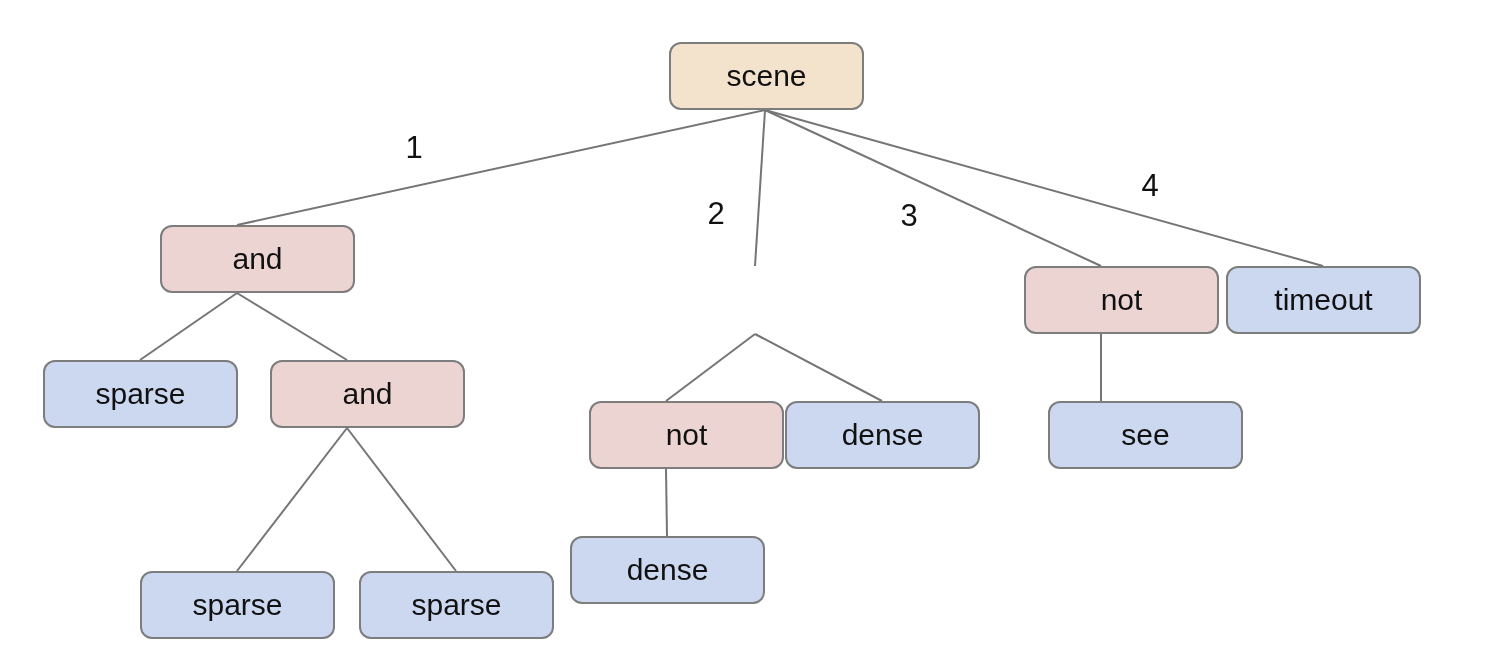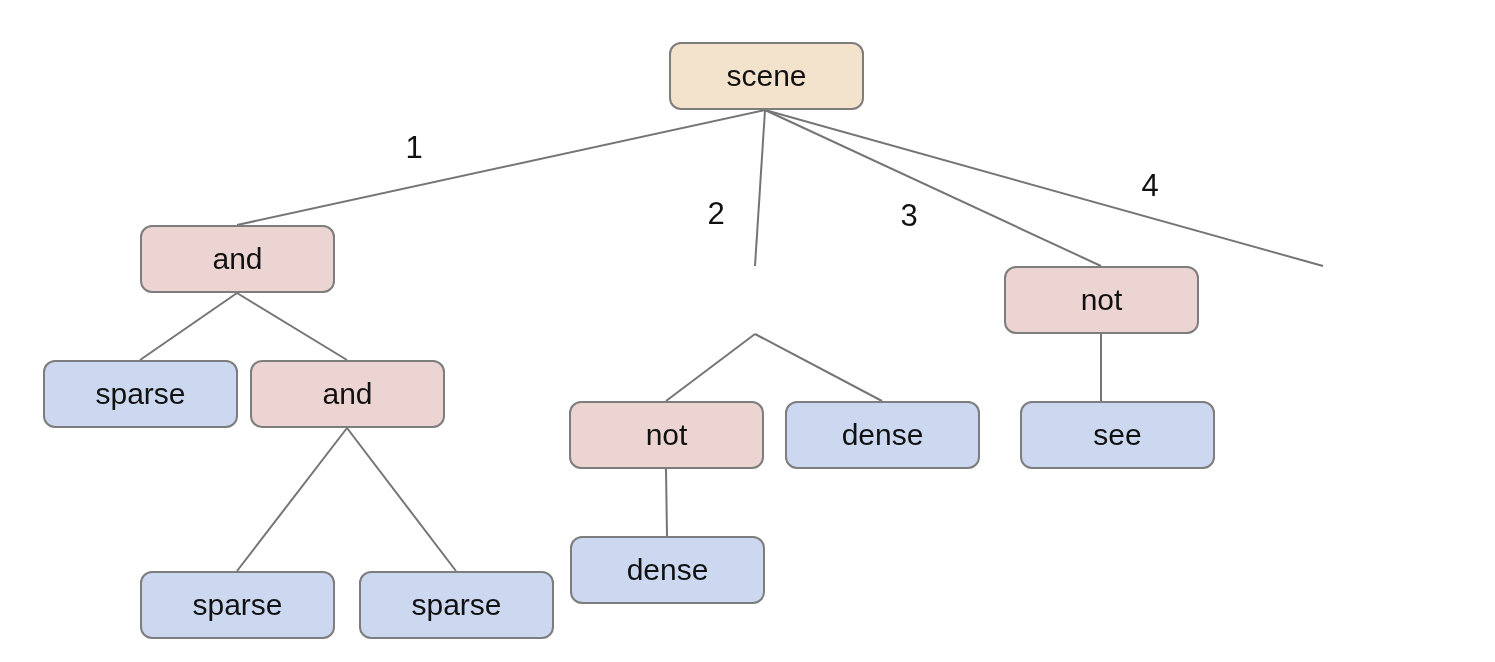--- a/index.html
+++ b/index.html
@@ -33,21 +33,21 @@
     border: 2px solid var(--node-border, #7d7d7d);
     border-radius: 12px;
     display: flex;
     align-items: center;
     justify-content: center;
     font-size: 30px;
     color: var(--text-color, #111111);
     line-height: 1;
   }
   .node.root     { background: var(--root-fill, #f3e3cd); text-align: center; }
-  .node.operator { background: var(--operator-fill, #ecd4d2); }
+  .node.operator { background: var(--operator-fill, #ecd4d2); margin-left: 20px; }
   .node.leaf     { background: var(--leaf-fill, #ccd7f0); }
   .edge-label {
     position: absolute;
     transform: translate(-50%, -50%);
     font-size: 31px;
     color: var(--text-color, #111111);
     line-height: 1;
   }
 </style>
 </head>
@@ -71,22 +71,23 @@
   </svg>
 
   <div class="edge-label" style="left:414px;top:147px">1</div>
   <div class="edge-label" style="left:716px;top:213px">2</div>
   <div class="edge-label" style="left:909px;top:215px">3</div>
   <div class="edge-label" style="left:1150px;top:185px">4</div>
 
   <div class="node root" style="left:669px;top:42px">scene</div>
   <div class="node operator" style="left:140px;top:225px">and</div>
   <div class="node operator" style="left:1004px;top:266px">not</div>
+  <div class="node leaf" style="left:1226px;top:266px">timeout</div>
   <div class="node leaf" style="left:43px;top:360px">sparse</div>
   <div class="node operator" style="left:250px;top:360px">and</div>
   <div class="node operator" style="left:569px;top:401px">not</div>
   <div class="node leaf" style="left:785px;top:401px">dense</div>
-  <div class="node leaf" style="left:1020px;top:401px">see</div>
+  <div class="node leaf" style="left:1048px;top:401px">see</div>
   <div class="node leaf" style="left:140px;top:571px">sparse</div>
   <div class="node leaf" style="left:359px;top:571px">sparse</div>
   <div class="node leaf" style="left:570px;top:536px">dense</div>
 
 </div>
 
 </body></html>

